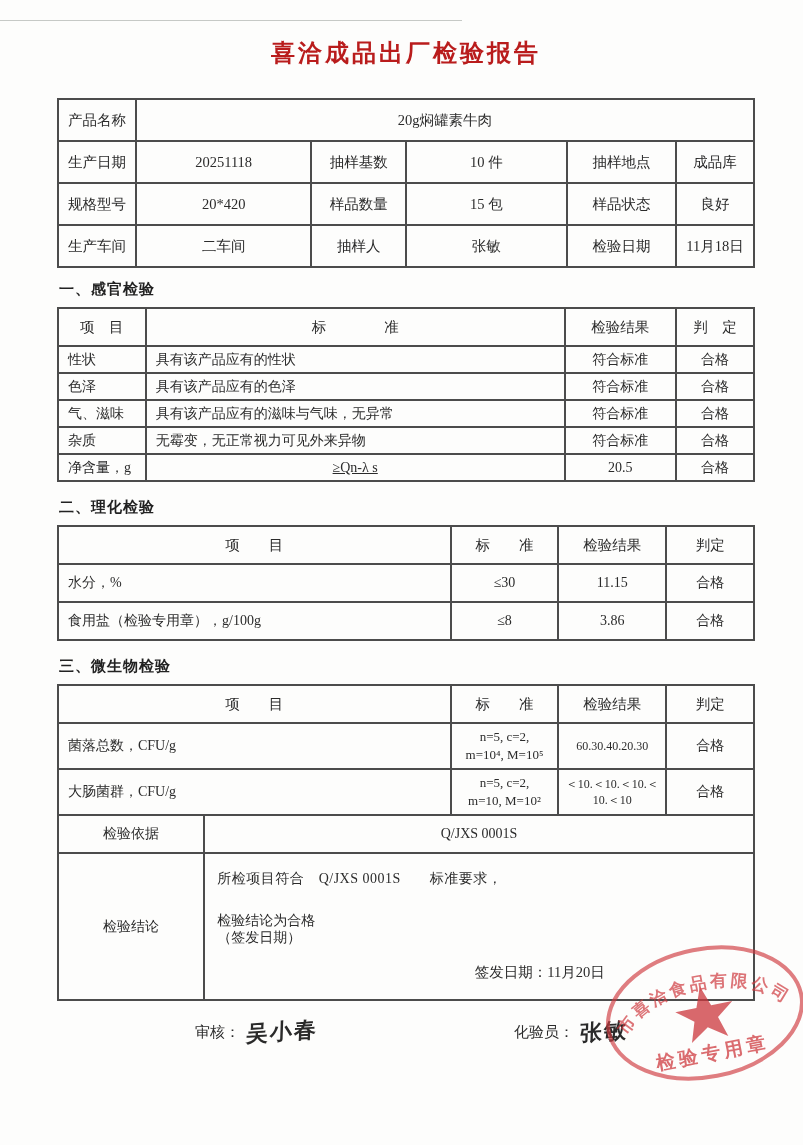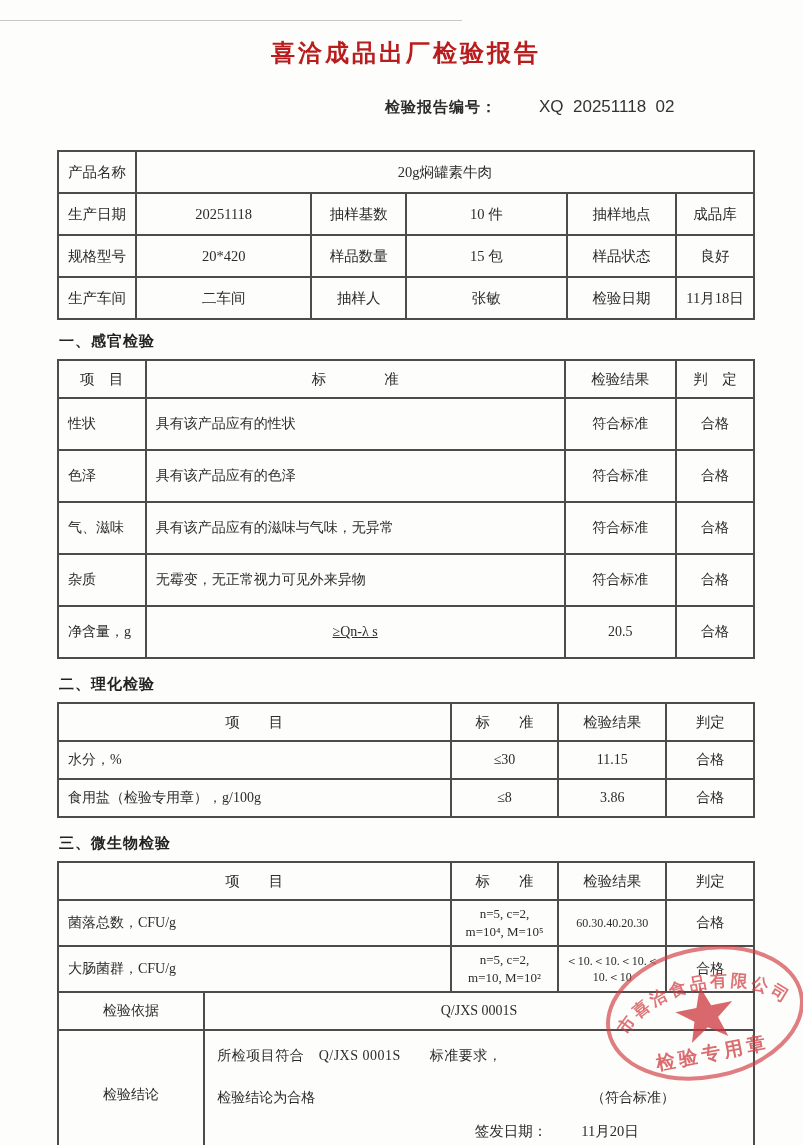--- a/index.html
+++ b/index.html
@@ -47,40 +47,40 @@
   }
   .t-info { margin-top:29px; }
   .t-info td { height:42px; font-size:14.5px; }
 
   .sec-heading {
     font-weight:bold; font-size:15px;
     letter-spacing:1px;
     margin:12px 0 8px 2px;
     color:#222;
   }
-  .t-sensory td { height:52px; }
+  .t-sensory td { height:27px; }
   .t-sensory td.left { text-align:left; padding-left:9px; }
   .t-sensory td.center { text-align:center;text-decoration:underline; }
   .t-sensory tr.hdr td { height:38px; font-size:14.5px; }
 
   .t-pc td { height:38px; }
   .t-pc td.left, .t-micro td.left { text-align:left; padding-left:9px; }
   .t-micro tr.hdr td, .t-pc tr.hdr td { height:38px; font-size:14.5px; }
   .t-micro td { height:46px; }
   .t-micro tr.hdr td { height:38px; }
   .std-2line { font-size:13px; line-height:1.35; font-family:"Liberation Serif","DejaVu Serif",serif; }
   .result-wrap { font-size:12px; word-break:break-all; line-height:1.35; }
 
   .t-footer { margin-top:-2px; }
   .t-footer td.basis-row { height:38px;margin-left:32px; }
   .t-footer td.concl-label { height:114px; }
   .concl-cell { text-align:left; vertical-align:top; padding:12px 10px 18px 12px; }
   .concl-line1 { margin-top:4px; letter-spacing:.5px; }
-  .concl-row2 { display:flex; justify-content:space-between; margin-top:24px; padding-right:68px; }
-  .sign-date-row { margin-top:16px; margin-left:49%; display:flex; gap:34px; font-size:14.5px; }
+  .concl-row2 { display:flex; justify-content:space-between; margin-top:24px; padding-right:68px;flex-direction:column; }
+  .sign-date-row { margin-top:16px; margin-left:49%; display:flex; font-size:14.5px; }
 
   .signatures {
     margin-top:16px;
     display:flex; align-items:flex-start;
     padding-left:138px;
   }
   .sig-group { display:flex; align-items:flex-start; gap:6px; }
   .sig-group.second { margin-left:196px; }
   .sig-label { font-size:15px; padding-top:6px; }
   .handwriting {
@@ -101,24 +101,20 @@
 </style>
 </head>
 <body>
 
 <div class="page">
   <div class="scan-line"></div>
 
   <div class="content">
     <div class="doc-title">喜洽成品出厂检验报告</div>
 
-    <div class="report-no-line">
-      <span class="report-no-label">检验报告编号：</span>
-      <span class="report-no-value">XQ  20251118  02</span>
-    </div>
 
     <table class="t-info">
       <colgroup>
           <col style="width:11.2%">
           <col style="width:25.2%">
           <col style="width:13.6%">
           <col style="width:23.1%">
           <col style="width:15.7%">
           <col style="width:11.2%">
         </colgroup>
@@ -281,21 +277,21 @@
           <tr>
         <td class="basis-row">检验依据</td>
         <td class="basis-row">Q/JXS 0001S</td>
       </tr>
       <tr>
         <td class="concl-label">检验结论</td>
         <td class="concl-cell">
           <div class="concl-line1">所检项目符合　Q/JXS 0001S　　标准要求，</div>
           <div class="concl-row2">
             <span>检验结论为合格</span>
-            <span>（符合标准）</span>
+            <span>（签发日期）</span>
           </div>
           <div class="sign-date-row">
             <span>签发日期：</span>
             <span>11月20日</span>
           </div>
         </td>
       </tr>
     </tbody>
       </table>
 

